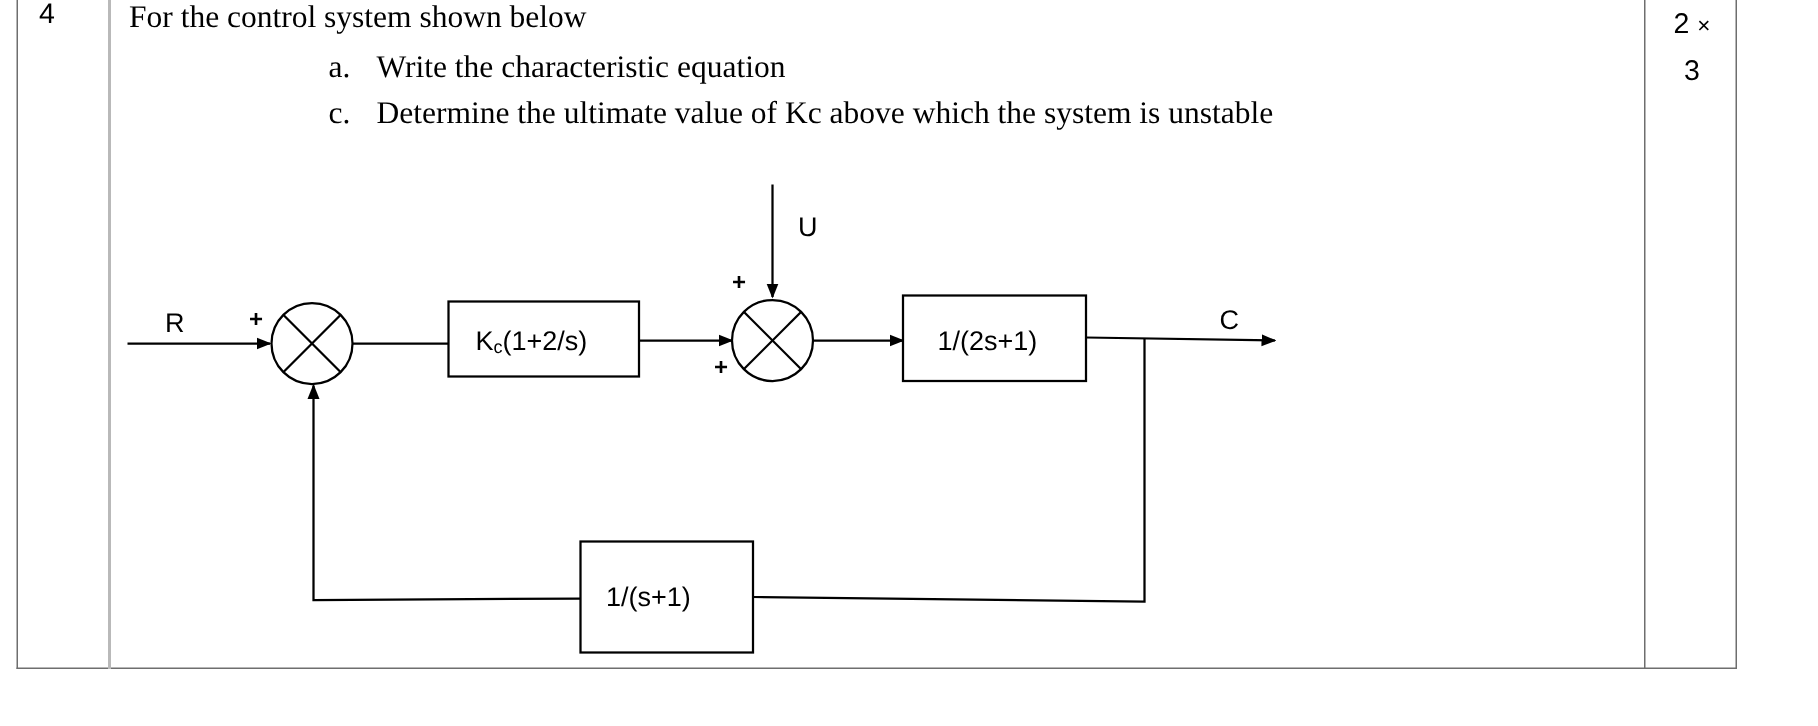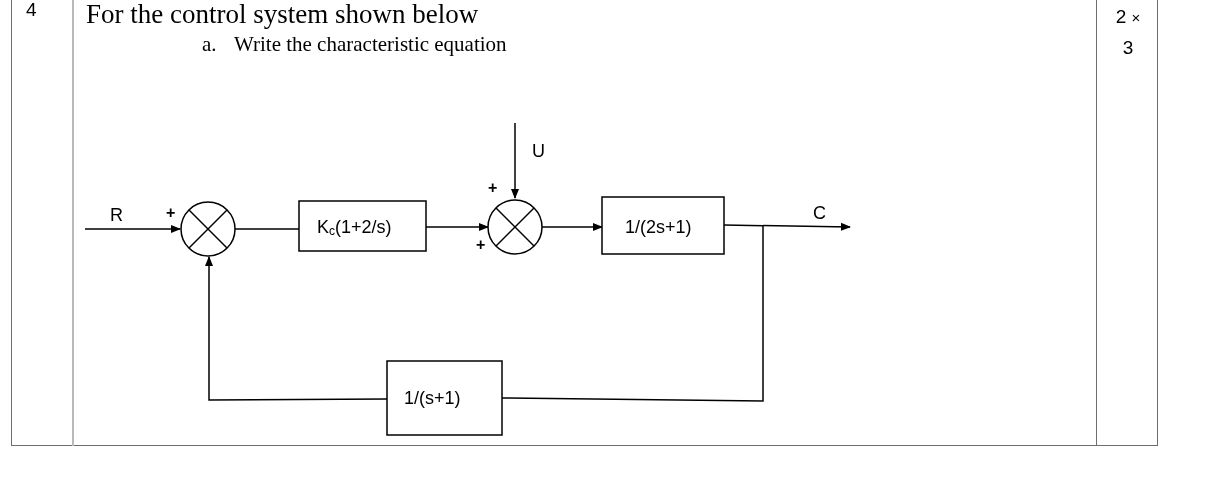--- a/index.html
+++ b/index.html
@@ -16,27 +16,27 @@
       position: absolute; left: 26px; top: -1px;
       font-family: "Liberation Sans", sans-serif; font-size: 19px; color: #000;
     }
     .marks {
       position: absolute; left: 1108px; top: 2px; width: 40px; text-align: center;
       font-family: "Liberation Sans", sans-serif; font-size: 19px; color: #000; line-height: 30px;
     }
     .marks .x { font-size: 15px; }
     .intro {
       position: absolute; left: 86px; top: -1px;
-      font-family: "Liberation Serif", serif; font-size: 27px; color: #000; white-space: nowrap;
+      font-family: "Liberation Serif", serif; font-size: 21px; color: #000; white-space: nowrap;
     }
     .parts {
       position: absolute; left: 202px; top: 29px;
       font-family: "Liberation Serif", serif; font-size: 21px; color: #000; white-space: nowrap;
     }
-    .part { height: 31px; line-height: 31px; }
+    .part { height: 31px; line-height: 31px; margin-left: 17px; }
     .part .lbl { display: inline-block; width: 32px; }
     sub.kc { font-size: 12px; vertical-align: -3px; }
     svg.diagram { position: absolute; left: 0; top: 0; }
     .dlabel { font-family: "Liberation Sans", sans-serif; font-size: 18px; fill: #000; }
     .blabel { font-family: "Liberation Sans", sans-serif; font-size: 18px; fill: #000; }
     .sign { font-family: "Liberation Sans", sans-serif; font-size: 16px; fill: #000; font-weight: bold; }
   </style>
 </head>
 <body>
 
@@ -49,20 +49,23 @@
 <div class="marks">
   <div><span>2</span> <span class="x">×</span></div>
   <div>3</div>
 </div>
 
 <div class="intro">For the control system shown below</div>
 
 <div class="parts">
   <div class="part">
     <span class="lbl">a.</span><span>Write the characteristic equation</span>
+  </div>
+  <div class="part">
+    <span class="lbl">c.</span><span>Determine the ultimate value of Kc above which the system is unstable</span>
   </div>
 </div>
 
 <svg class="diagram" width="1212" height="484" viewBox="0 0 1212 484">
   <defs>
     <marker id="arr" markerWidth="10" markerHeight="10" refX="9" refY="5" orient="auto" markerUnits="userSpaceOnUse">
       <path d="M0,1 L10,5 L0,9 Z" fill="#000"></path>
     </marker>
   </defs>
 

